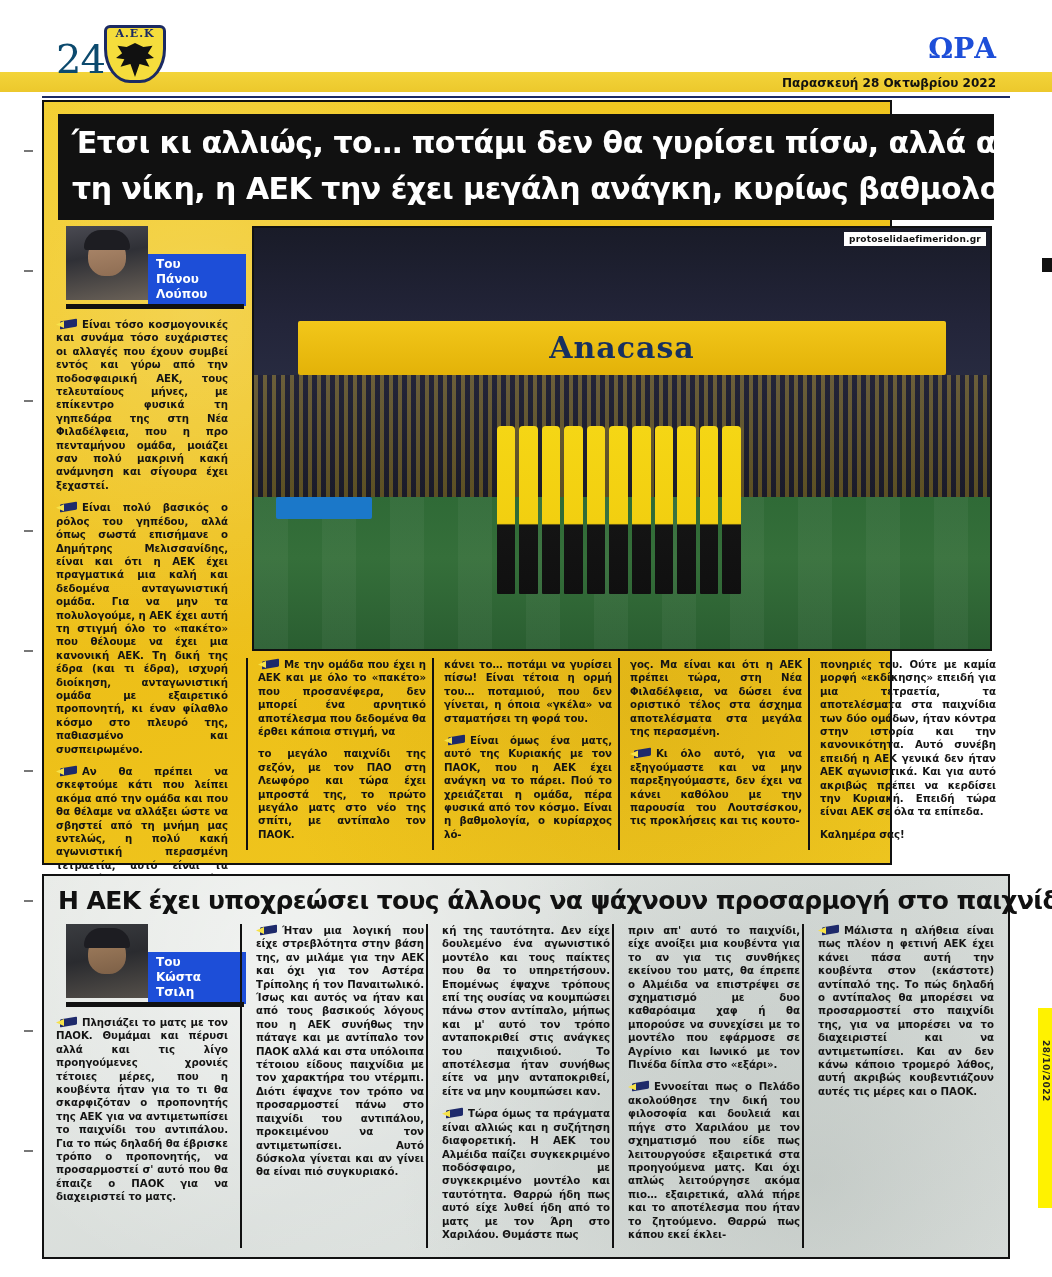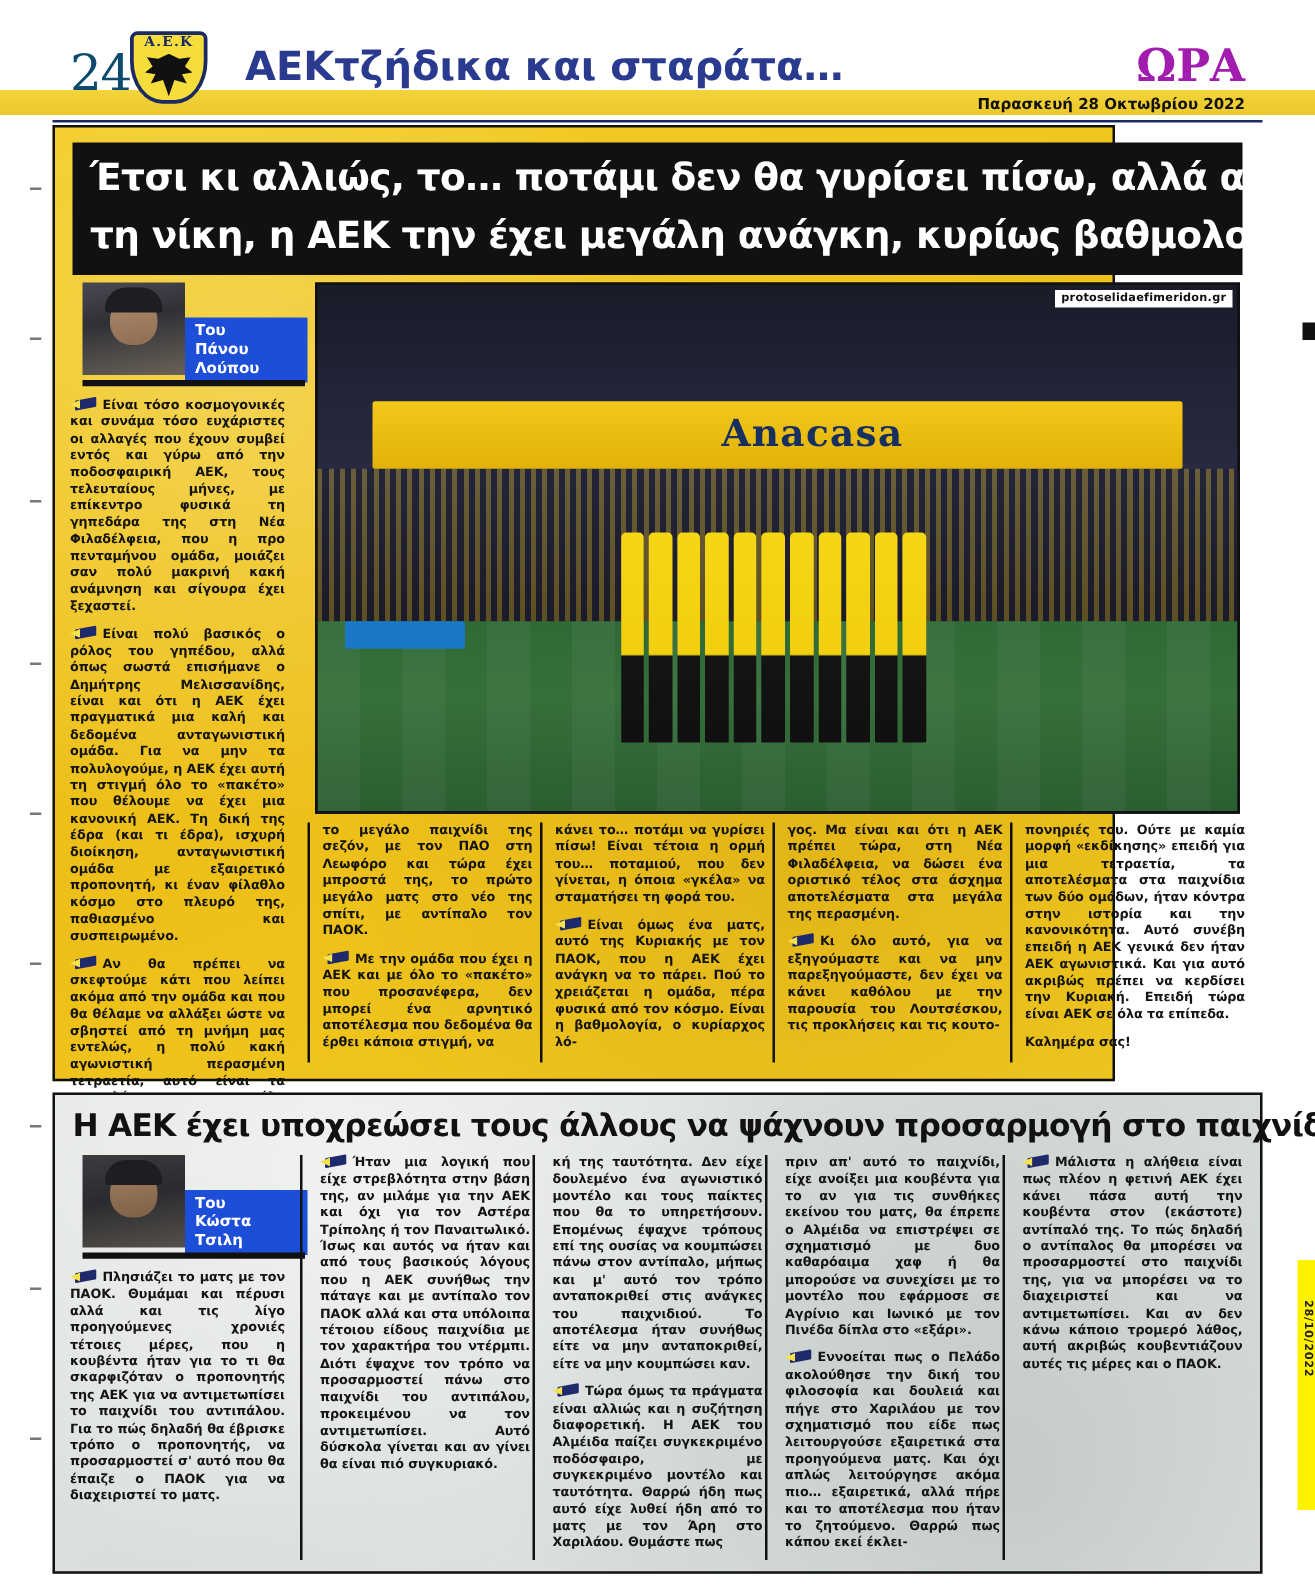--- a/index.html
+++ b/index.html
@@ -38,21 +38,21 @@
       88% 70%,62% 62%,50% 100%,38% 62%,12% 70%,22% 48%,0% 44%,16% 30%,4% 8%,28% 12%);
   }
   .masthead-title{
     position:absolute;left:196px;top:34px;
     font-size:32px;font-weight:bold;color:#2a3a8f;
     font-family:"DejaVu Sans","Liberation Sans",sans-serif;
     letter-spacing:0px;
   }
   .ora{
     position:absolute;right:56px;top:32px;
-    font-size:36px;font-weight:bold;color:#a21caf;
+    font-size:28px;font-weight:bold;color:#1d4ed8;
     font-family:"DejaVu Serif","Liberation Serif",serif;letter-spacing:0px;
   }
   .mast-date{
     position:absolute;right:56px;top:76px;
     font-size:12px;font-weight:bold;color:#111;
   }
   .yellow-band{
     position:absolute;left:0;top:72px;width:1052px;height:20px;
     background:linear-gradient(180deg,#f3d43a 0%,#ecc82c 100%);
     z-index:-1;
@@ -105,21 +105,21 @@
     border:2px solid #111;box-sizing:border-box;overflow:hidden;
     background:#0c0d12;
   }
   .ph-sky{position:absolute;left:0;top:0;width:100%;height:46%;
     background:linear-gradient(180deg,#191b28 0%,#23253a 50%,#2b2f45 100%);}
   .ph-banner{position:absolute;left:6%;top:22%;width:88%;height:13%;
     background:linear-gradient(180deg,#f2c71a,#e3b208);border-radius:2px;}
   .ph-banner-text{position:absolute;left:0;top:0;width:100%;height:100%;
     display:flex;align-items:center;justify-content:center;
     font-family:"DejaVu Serif","Liberation Serif",serif;
-    font-size:30px;font-weight:bold;color:#17305f;letter-spacing:1px;padding-left:28px;}
+    font-size:30px;font-weight:bold;color:#17305f;letter-spacing:1px;}
   .ph-crowd{position:absolute;left:0;top:35%;width:100%;height:30%;
     background:
       repeating-linear-gradient(90deg, rgba(255,210,40,.30) 0 4px, rgba(30,30,48,.55) 4px 9px),
       linear-gradient(180deg,#2a2c42,#15161f);}
   .ph-pitch{position:absolute;left:0;bottom:0;width:100%;height:36%;
     background:linear-gradient(180deg,#2f6a36 0%,#356f3a 40%,#2a5e31 100%);}
   .ph-pitch::after{content:"";position:absolute;left:0;top:0;width:100%;height:100%;
     background:repeating-linear-gradient(90deg, rgba(255,255,255,.045) 0 34px, transparent 34px 68px);}
   .ph-huddle{position:absolute;left:33%;bottom:13%;width:34%;height:40%;}
   .ph-huddle span{position:absolute;bottom:0;width:7.4%;height:100%;
@@ -204,21 +204,20 @@
 <div class="page">
 
   <div class="masthead">
     <div class="yellow-band"></div>
     <div class="pagenum">24</div>
     <div class="crest">
       <div class="crest-shield"></div>
       <div class="crest-text">A.E.K</div>
       <div class="crest-eagle"></div>
     </div>
-    <div class="masthead-title">ΑΕΚτζήδικα και σταράτα…</div>
     <div class="ora">ΩΡΑ</div>
     <div class="mast-date">Παρασκευή 28 Οκτωβρίου 2022</div>
     <div class="mast-rule"></div>
   </div>
 
   <div class="art1">
     <div class="art1-inner"></div>
 
     <div class="headline-box">
       <div>Έτσι κι αλλιώς, το… ποτάμι δεν θα γυρίσει πίσω, αλλά αυτή</div>
@@ -258,22 +257,22 @@
       <div class="watermark">protoselidaefimeridon.gr</div>
     </div>
 
     <div class="a1cols">
       <div class="a1col c1">
         <p><span class="pen"></span><span>Είναι τόσο κοσμογονικές και συνάμα τόσο ευχάριστες οι αλλαγές που έχουν συμβεί εντός και γύρω από την ποδοσφαιρική ΑΕΚ, τους τελευταίους μήνες, με επίκεντρο φυσικά τη γηπεδάρα της στη Νέα Φιλαδέλφεια, που η προ πενταμήνου ομάδα, μοιάζει σαν πολύ μακρινή κακή ανάμνηση και σίγουρα έχει ξεχαστεί.</span></p>
         <p><span class="pen"></span><span>Είναι πολύ βασικός ο ρόλος του γηπέδου, αλλά όπως σωστά επισήμανε ο Δημήτρης Μελισσανίδης, είναι και ότι η ΑΕΚ έχει πραγματικά μια καλή και δεδομένα ανταγωνιστική ομάδα. Για να μην τα πολυλογούμε, η ΑΕΚ έχει αυτή τη στιγμή όλο το «πακέτο» που θέλουμε να έχει μια κανονική ΑΕΚ. Τη δική της έδρα (και τι έδρα), ισχυρή διοίκηση, ανταγωνιστική ομάδα με εξαιρετικό προπονητή, κι έναν φίλαθλο κόσμο στο πλευρό της, παθιασμένο και συσπειρωμένο.</span></p>
         <p><span class="pen"></span><span>Αν θα πρέπει να σκεφτούμε κάτι που λείπει ακόμα από την ομάδα και που θα θέλαμε να αλλάξει ώστε να σβηστεί από τη μνήμη μας εντελώς, η πολύ κακή αγωνιστική περασμένη τετραετία, αυτό είναι τα αποτελέσματα στα μεγάλα παιχνίδια. Αδίκως, η ΑΕΚ υπέστη ήττα στο πρώ-</span></p>
       </div>
       <div class="a1col c2">
+        <p><span class="pen"></span><span>Με την ομάδα που έχει η ΑΕΚ και με όλο το «πακέτο» που προσανέφερα, δεν μπορεί ένα αρνητικό αποτέλεσμα που δεδομένα θα έρθει κάποια στιγμή, να</span></p>
         <p><span>το μεγάλο παιχνίδι της σεζόν, με τον ΠΑΟ στη Λεωφόρο και τώρα έχει μπροστά της, το πρώτο μεγάλο ματς στο νέο της σπίτι, με αντίπαλο τον ΠΑΟΚ.</span></p>
-        <p><span class="pen"></span><span>Με την ομάδα που έχει η ΑΕΚ και με όλο το «πακέτο» που προσανέφερα, δεν μπορεί ένα αρνητικό αποτέλεσμα που δεδομένα θα έρθει κάποια στιγμή, να</span></p>
       </div>
       <div class="a1col c3">
         <p><span>κάνει το… ποτάμι να γυρίσει πίσω! Είναι τέτοια η ορμή του… ποταμιού, που δεν γίνεται, η όποια «γκέλα» να σταματήσει τη φορά του.</span></p>
         <p><span class="pen"></span><span>Είναι όμως ένα ματς, αυτό της Κυριακής με τον ΠΑΟΚ, που η ΑΕΚ έχει ανάγκη να το πάρει. Πού το χρειάζεται η ομάδα, πέρα φυσικά από τον κόσμο. Είναι η βαθμολογία, ο κυρίαρχος λό-</span></p>
       </div>
       <div class="a1col c4">
         <p><span>γος. Μα είναι και ότι η ΑΕΚ πρέπει τώρα, στη Νέα Φιλαδέλφεια, να δώσει ένα οριστικό τέλος στα άσχημα αποτελέσματα στα μεγάλα της περασμένη.</span></p>
         <p><span class="pen"></span><span>Κι όλο αυτό, για να εξηγούμαστε και να μην παρεξηγούμαστε, δεν έχει να κάνει καθόλου με την παρουσία του Λουτσέσκου, τις προκλήσεις και τις κουτο-</span></p>
       </div>
       <div class="a1col c5">

